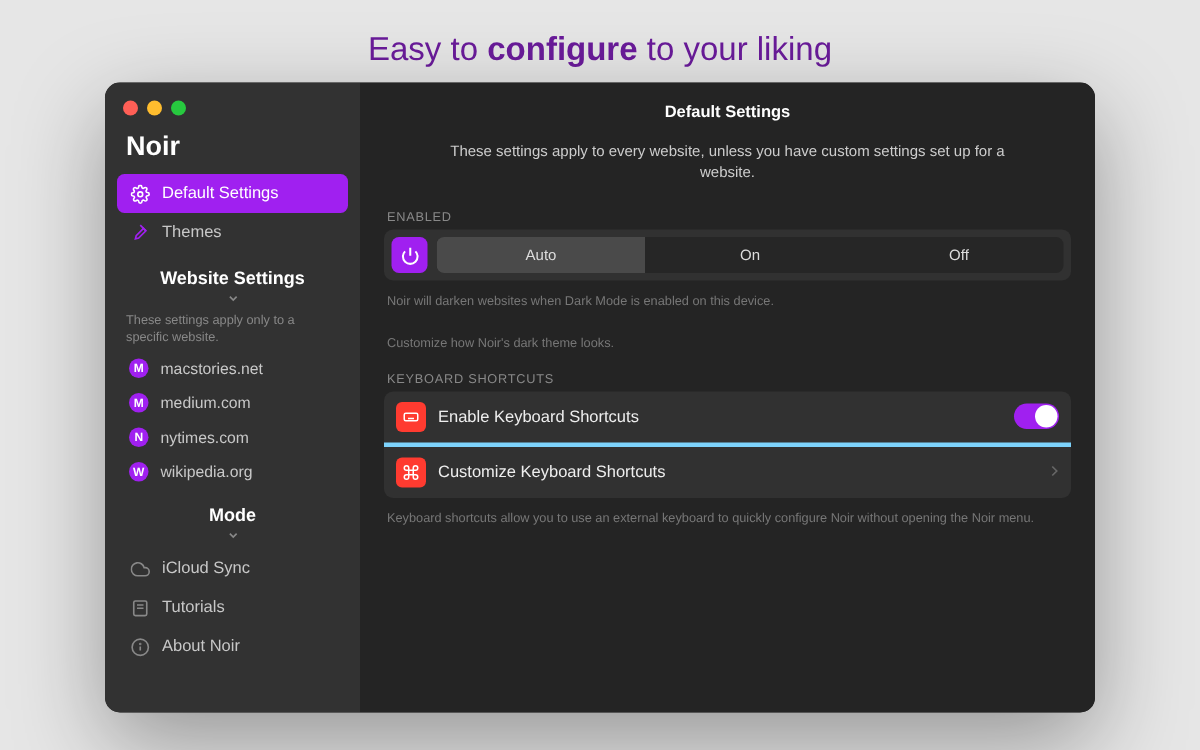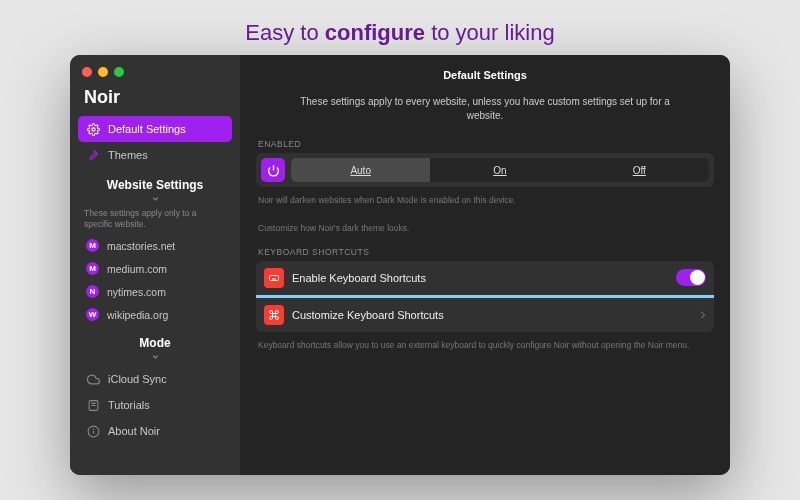--- a/index.html
+++ b/index.html
@@ -22,21 +22,21 @@
   .favico { width: 13px; height: 13px; border-radius: 50%; background: #a020f0; color: #fff; font-size: 8px; font-weight: 700; display: flex; align-items: center; justify-content: center; flex-shrink: 0; }
   .content { flex: 1; background: #242424; padding: 10px 16px 16px 16px; overflow: hidden; }
   .content-title { color: #fff; font-size: 11px; font-weight: 600; text-align: center; padding: 4px 0 14px 0; }
   .content-desc { color: #ccc; font-size: 10px; text-align: center; padding: 0 30px 16px 30px; line-height: 1.4; }
   .group-label { color: #888; font-size: 8.5px; letter-spacing: 0.5px; padding: 0 2px 4px 2px; }
   .card { background: #313131; border-radius: 6px; margin-bottom: 4px; }
   .seg-row { display: flex; align-items: center; padding: 5px; gap: 6px; }
   .power { width: 24px; height: 24px; border-radius: 5px; background: #a020f0; display: flex; align-items: center; justify-content: center; flex-shrink: 0; }
   .power svg { width: 13px; height: 13px; stroke: #fff; }
   .seg { flex: 1; display: flex; background: #262626; border-radius: 5px; overflow: hidden; height: 24px; }
-  .seg div { flex: 1; display: flex; align-items: center; justify-content: center; color: #ddd; font-size: 10px; cursor: pointer; text-decoration: underline; }
+  .seg div { flex: 1; display: flex; align-items: center; justify-content: center; color: #ddd; font-size: 10px; cursor: pointer; }
   .seg div.sel { background: #4a4a4a; }
   .hint { color: #777; font-size: 8.5px; padding: 4px 2px 12px 2px; line-height: 1.4; }
   .row { display: flex; align-items: center; padding: 7px 8px; gap: 8px; cursor: pointer; }
   .row + .row { border-top: 3px solid #7dd3fc; }
   .row-ico { width: 20px; height: 20px; border-radius: 4px; display: flex; align-items: center; justify-content: center; flex-shrink: 0; }
   .row-ico svg { width: 12px; height: 12px; }
   .row-label { flex: 1; color: #eee; font-size: 11px; }
   .row-right { display: flex; align-items: center; gap: 6px; }
   .badge { background: #555; color: #fff; font-size: 8px; font-weight: 700; padding: 1px 4px; border-radius: 3px; }
   .val { color: #999; font-size: 10px; }

